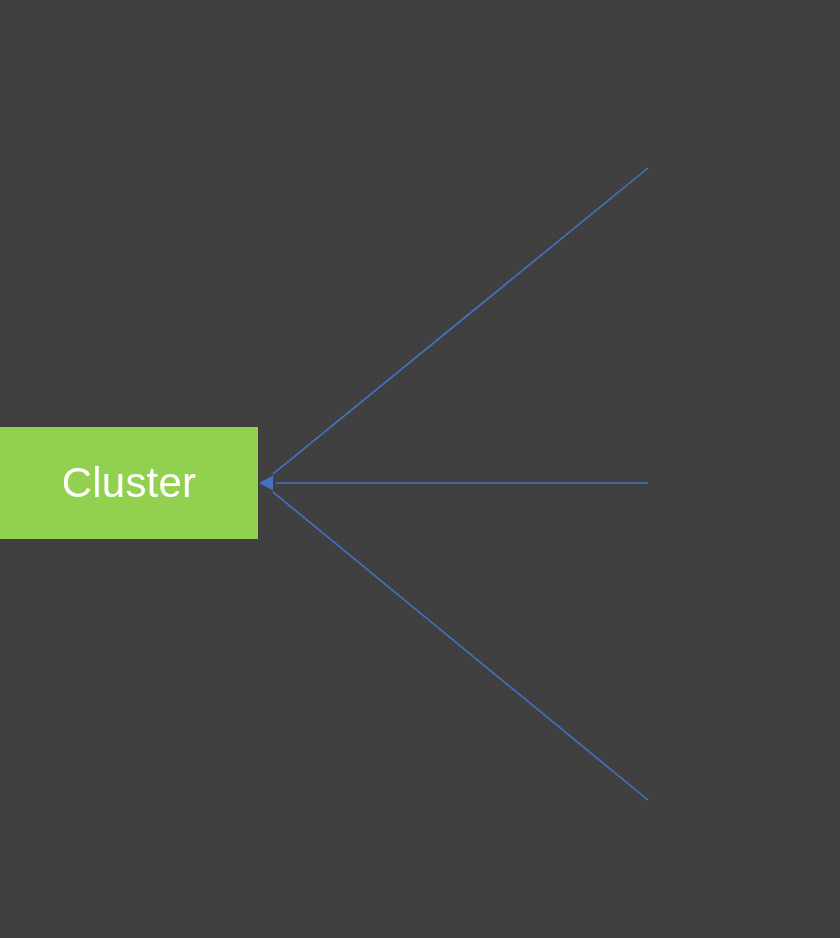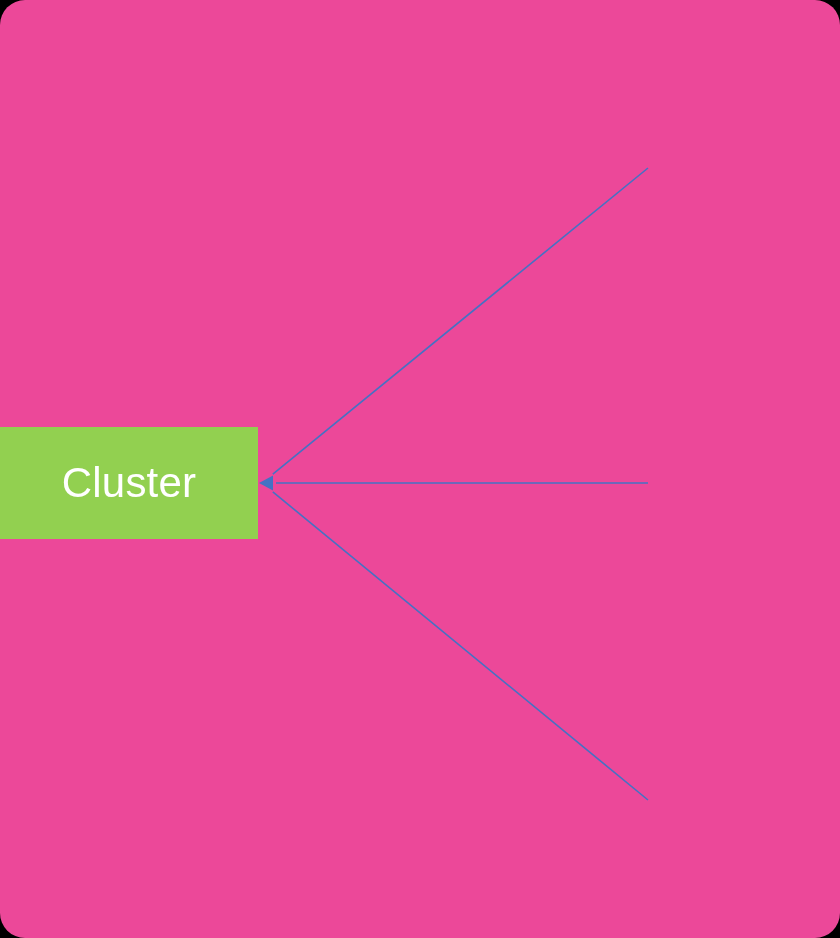--- a/index.html
+++ b/index.html
@@ -39,21 +39,21 @@
     font-family: "Liberation Sans", sans-serif;
     font-weight: 300;
     white-space: nowrap;
     letter-spacing: 0.2px;
     line-height: 1;
   }
 </style>
 </head>
 <body style="background: rgb(0, 0, 0);">
 
-<div id="canvas" style="width: 840px; height: 938px; background: #ec4899; border-radius: 25px;">
+<div id="canvas" style="width: 840px; height: 938px; background: #404040;">
 
   <svg id="edge-layer" viewBox="0 0 840 938" width="840" height="938" xmlns="http://www.w3.org/2000/svg">
 
     <line x1="648" y1="168" x2="272.8466613222712" y2="474.1484499572139" stroke="#4472C4" stroke-width="1.6" shape-rendering="geometricPrecision"></line>
 
     <line x1="648" y1="483" x2="276" y2="483" stroke="#4472C4" stroke-width="1.6" shape-rendering="geometricPrecision"></line>
 
     <line x1="648" y1="800" x2="272.8191494688896" y2="491.885156429114" stroke="#4472C4" stroke-width="1.6" shape-rendering="geometricPrecision"></line>
 
     <polygon points="259,483 273,475.46 273,490.54" fill="#4472C4"></polygon>

